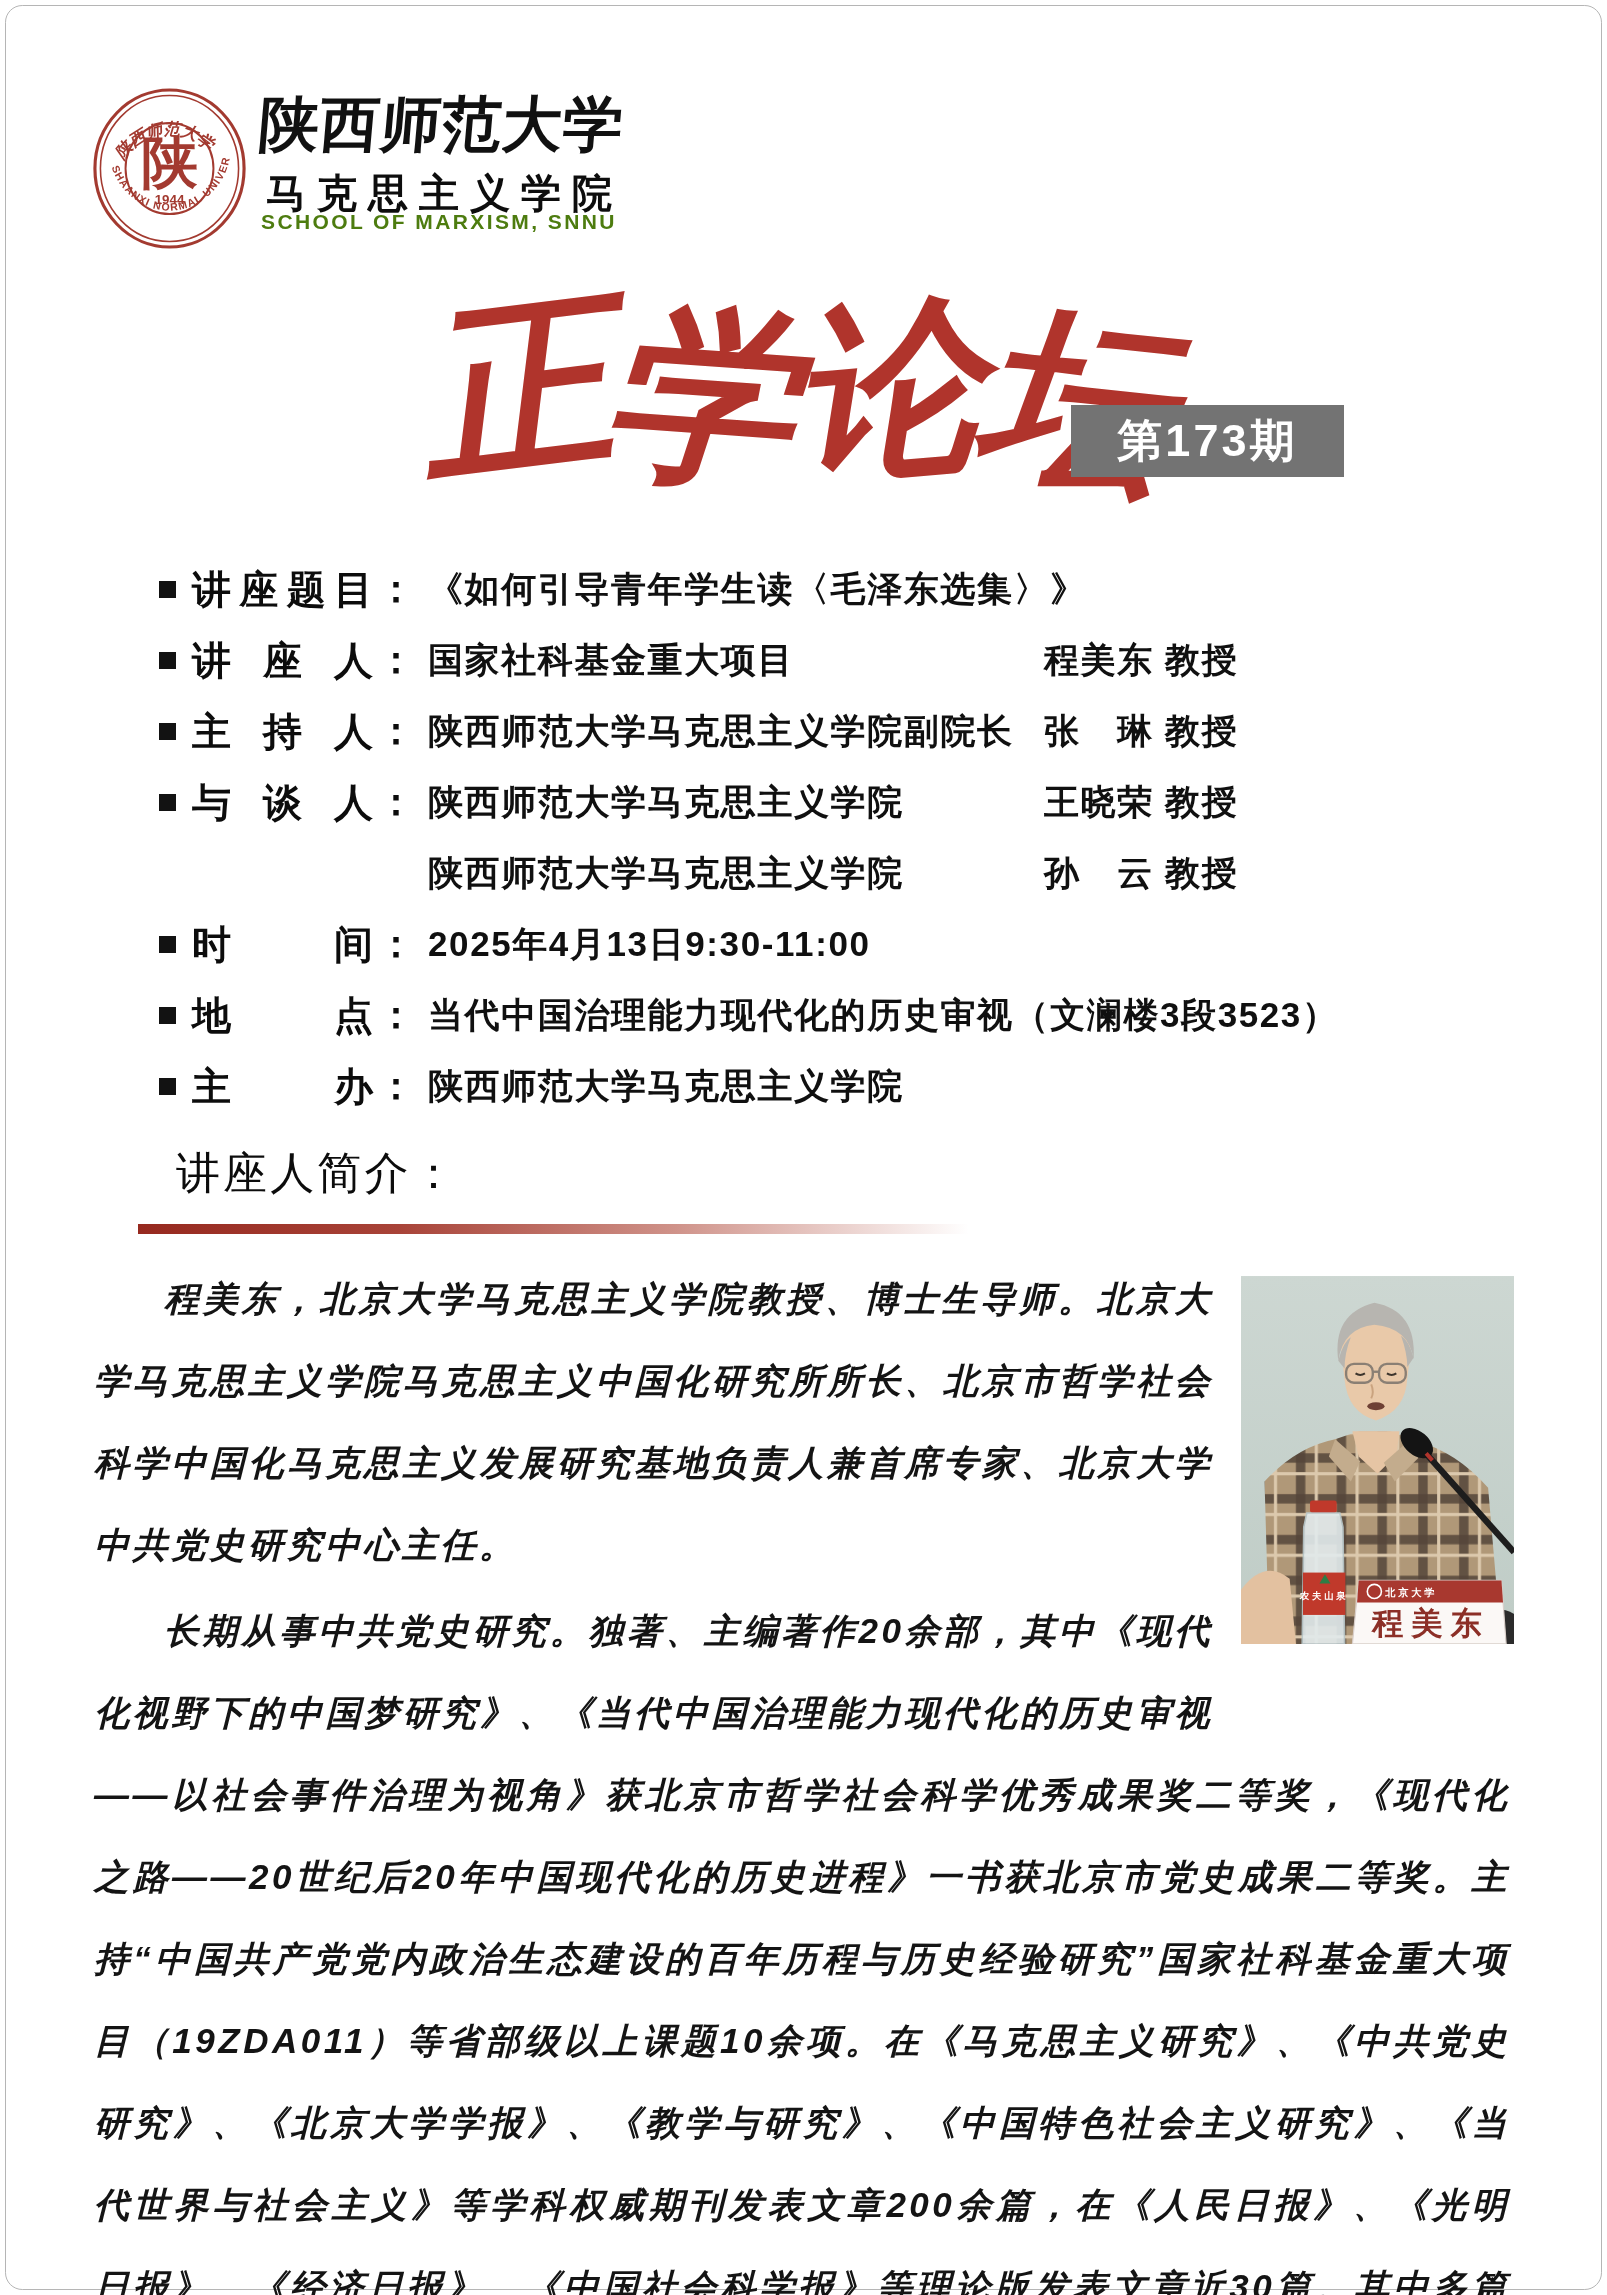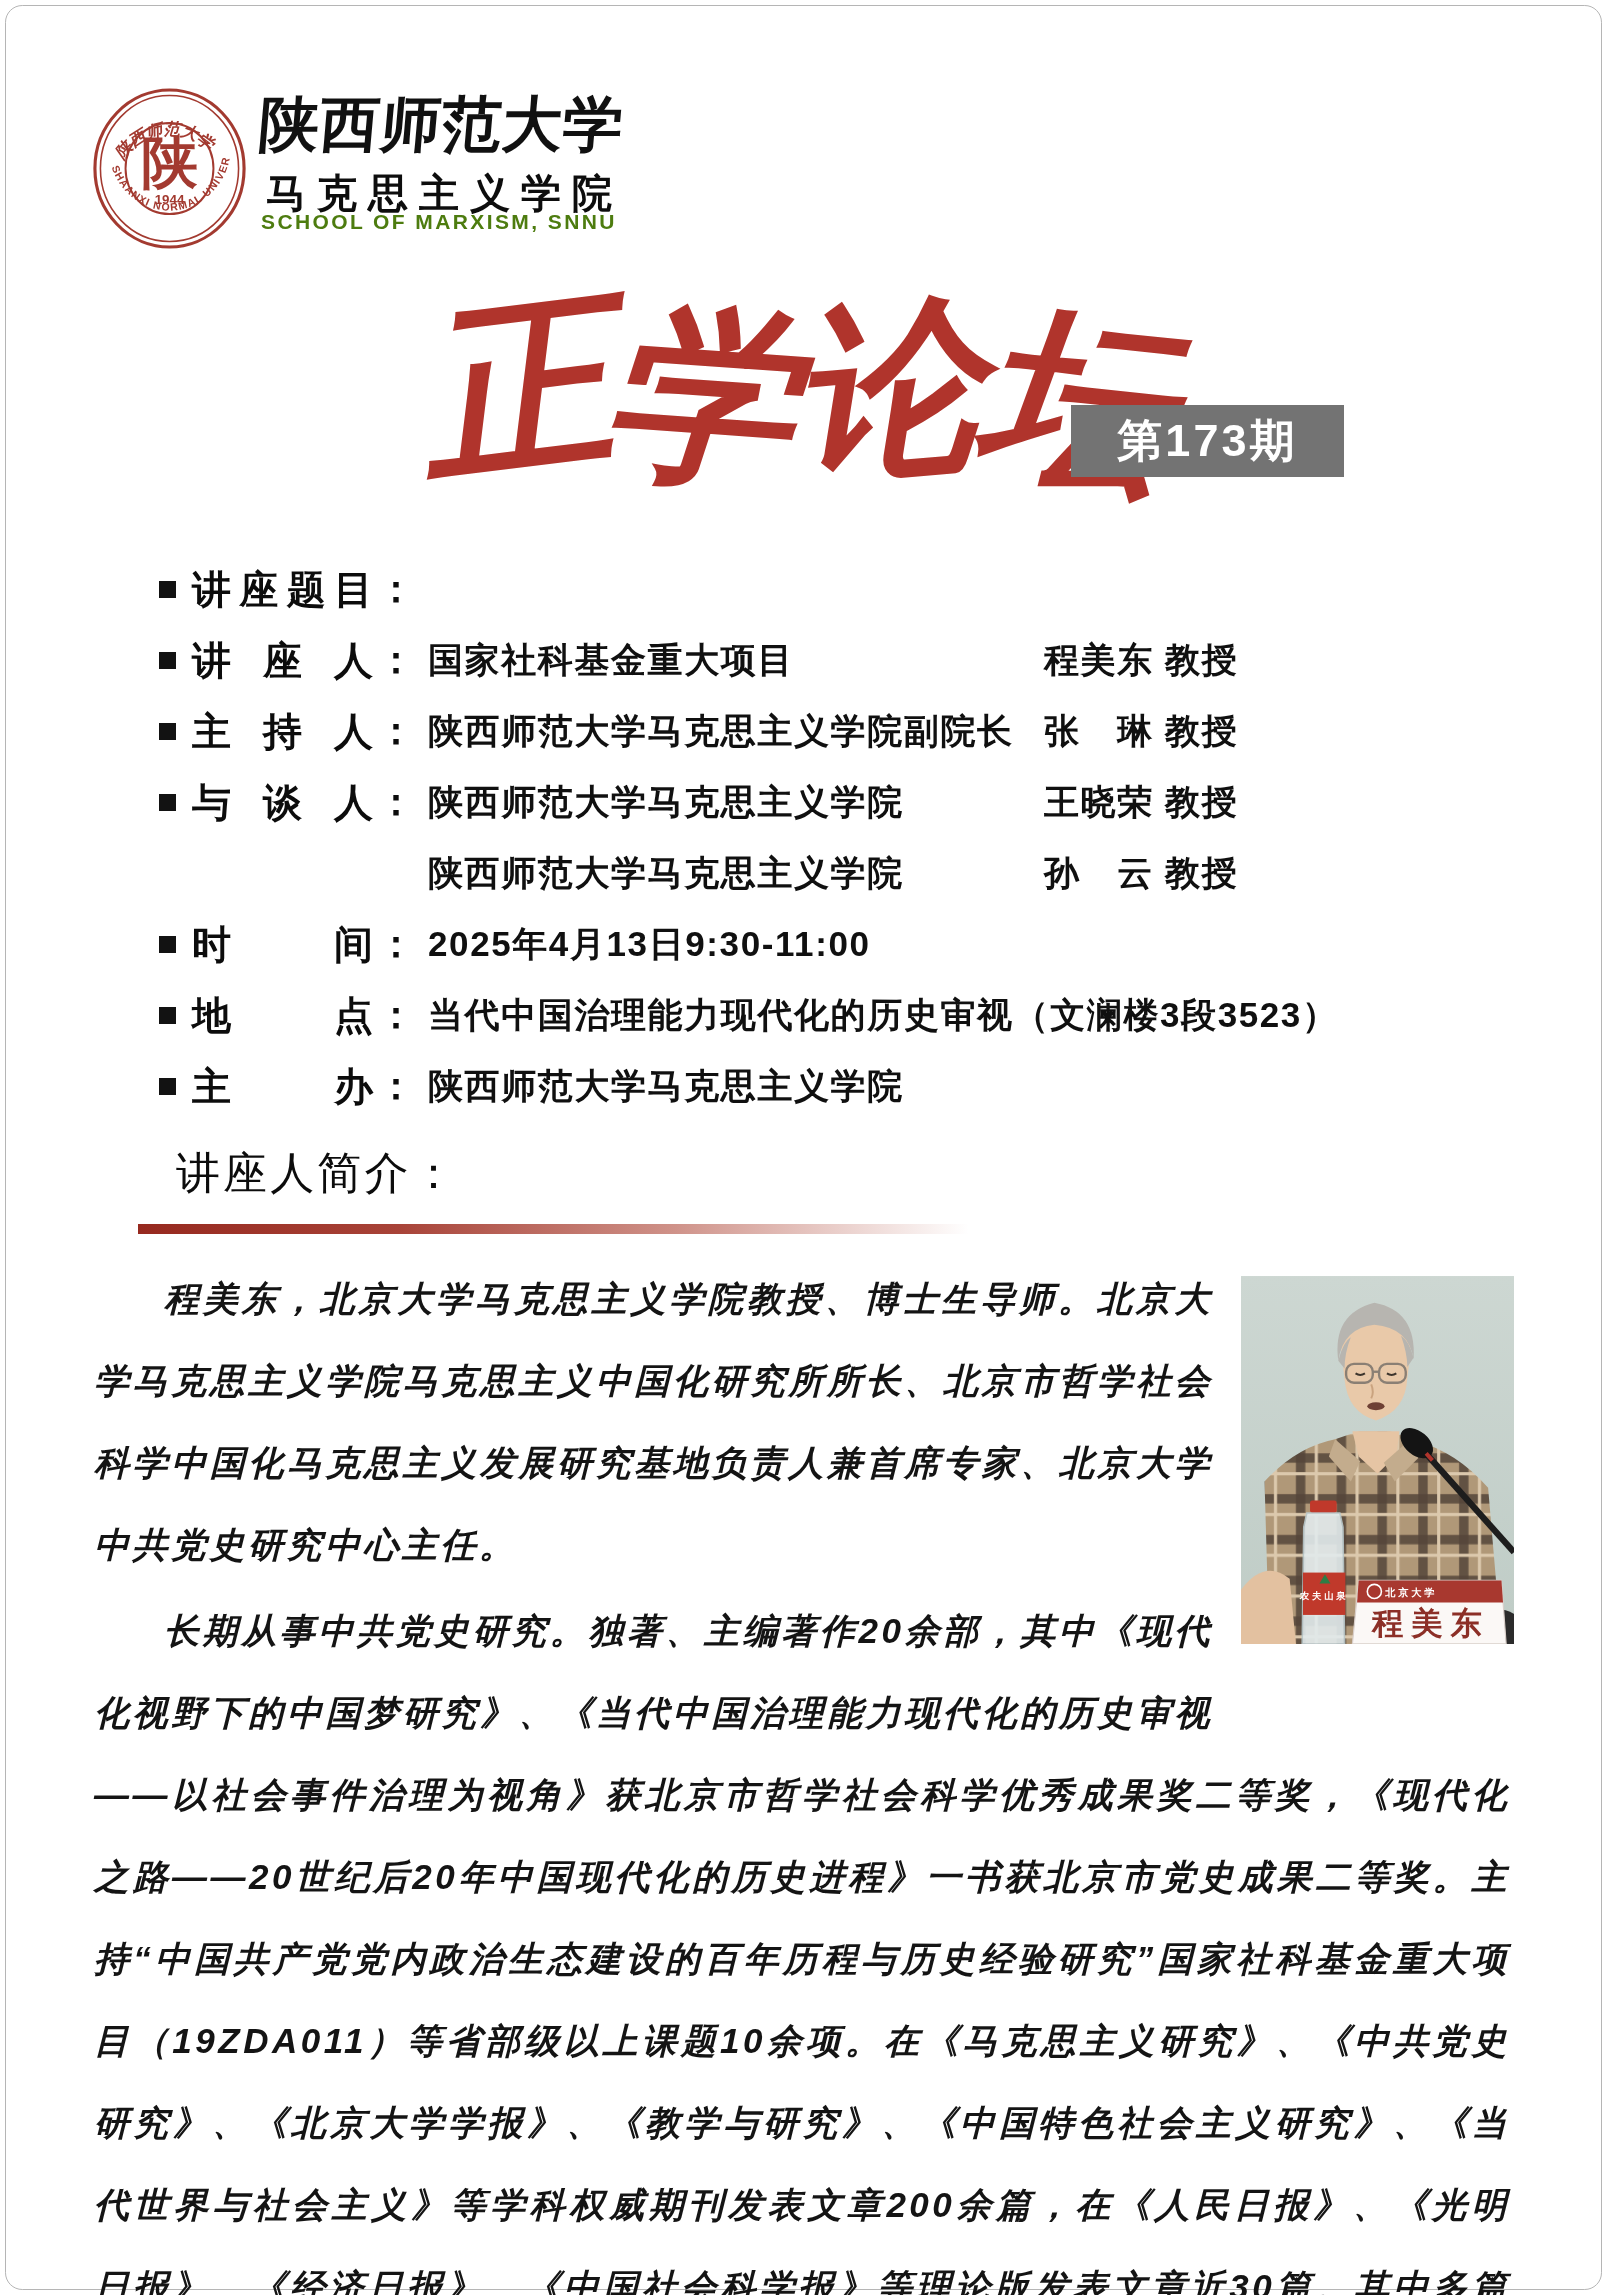--- a/index.html
+++ b/index.html
@@ -93,20 +93,21 @@
 
     <div class="detail-row">
       <span class="bullet"></span>
       <span class="detail-label">
           <span>讲</span>
           <span>座</span>
           <span>题</span>
           <span>目</span>
         </span>
       <span class="detail-colon">：</span>
+      <span class="detail-value">《如何引导青年学生读〈毛泽东选集〉》</span>
     </div>
 
     <div class="detail-row">
       <span class="bullet"></span>
       <span class="detail-label">
           <span>讲</span>
           <span>座</span>
           <span>人</span>
         </span>
       <span class="detail-colon">：</span>

